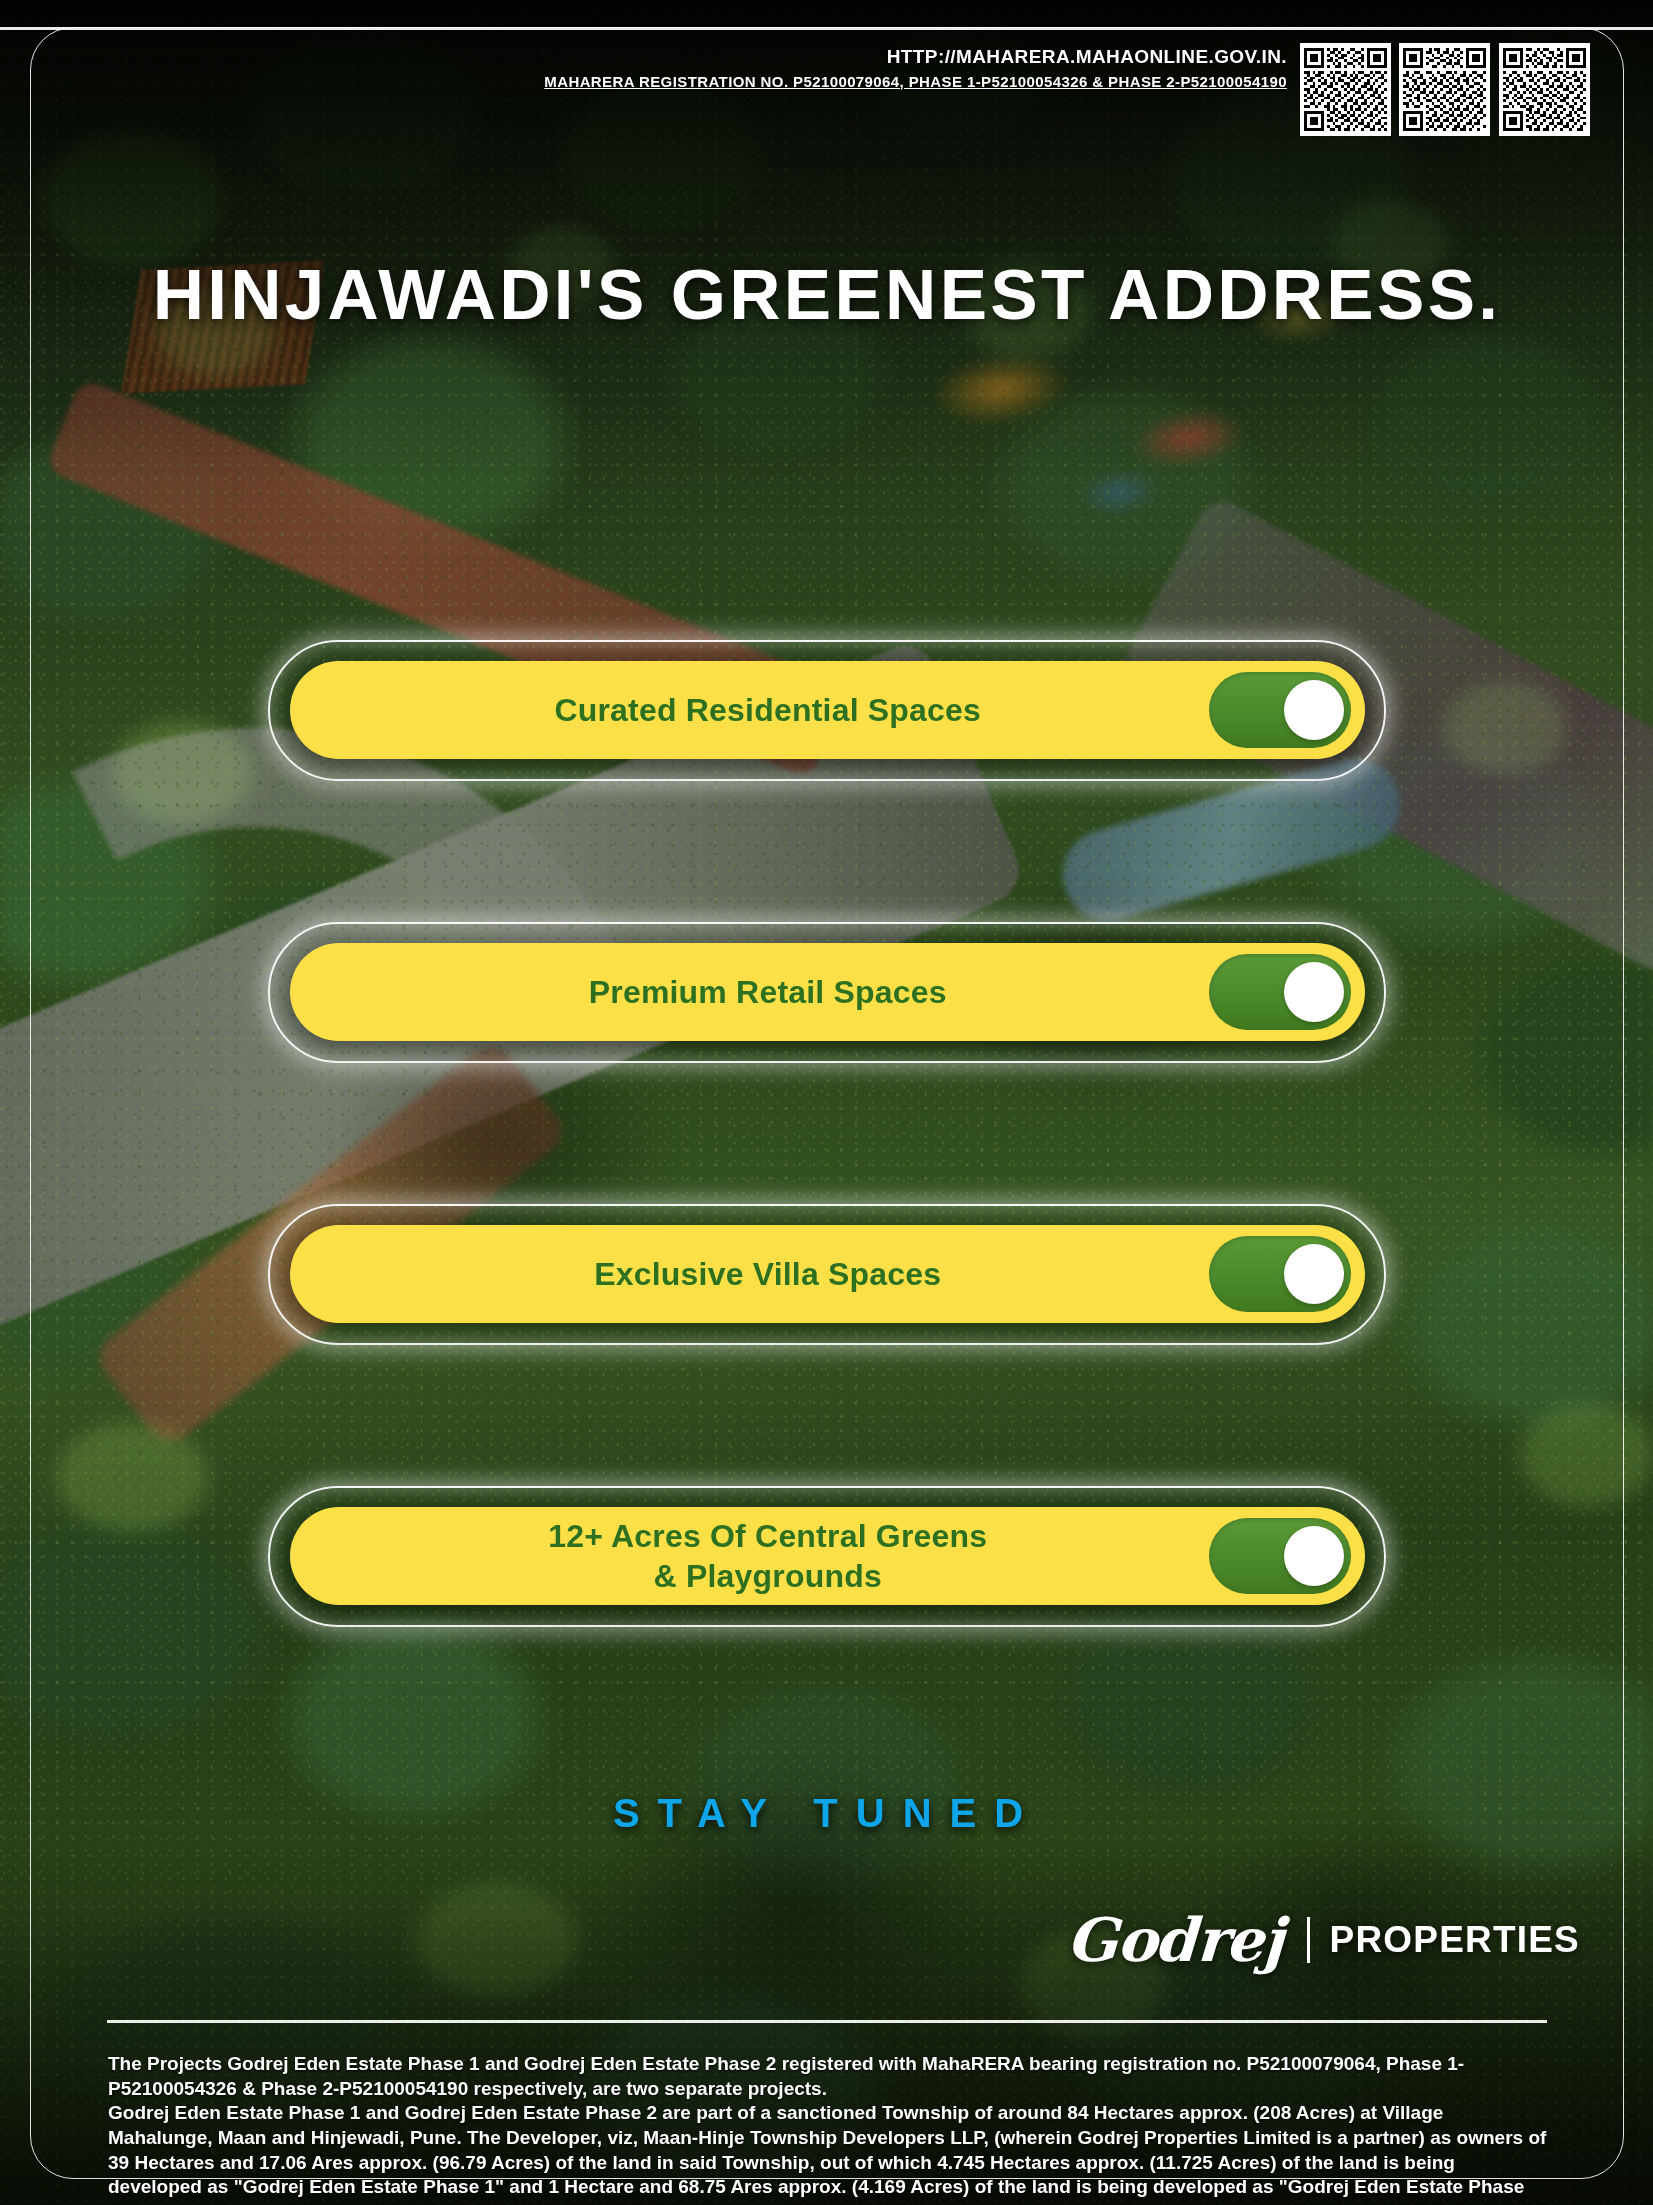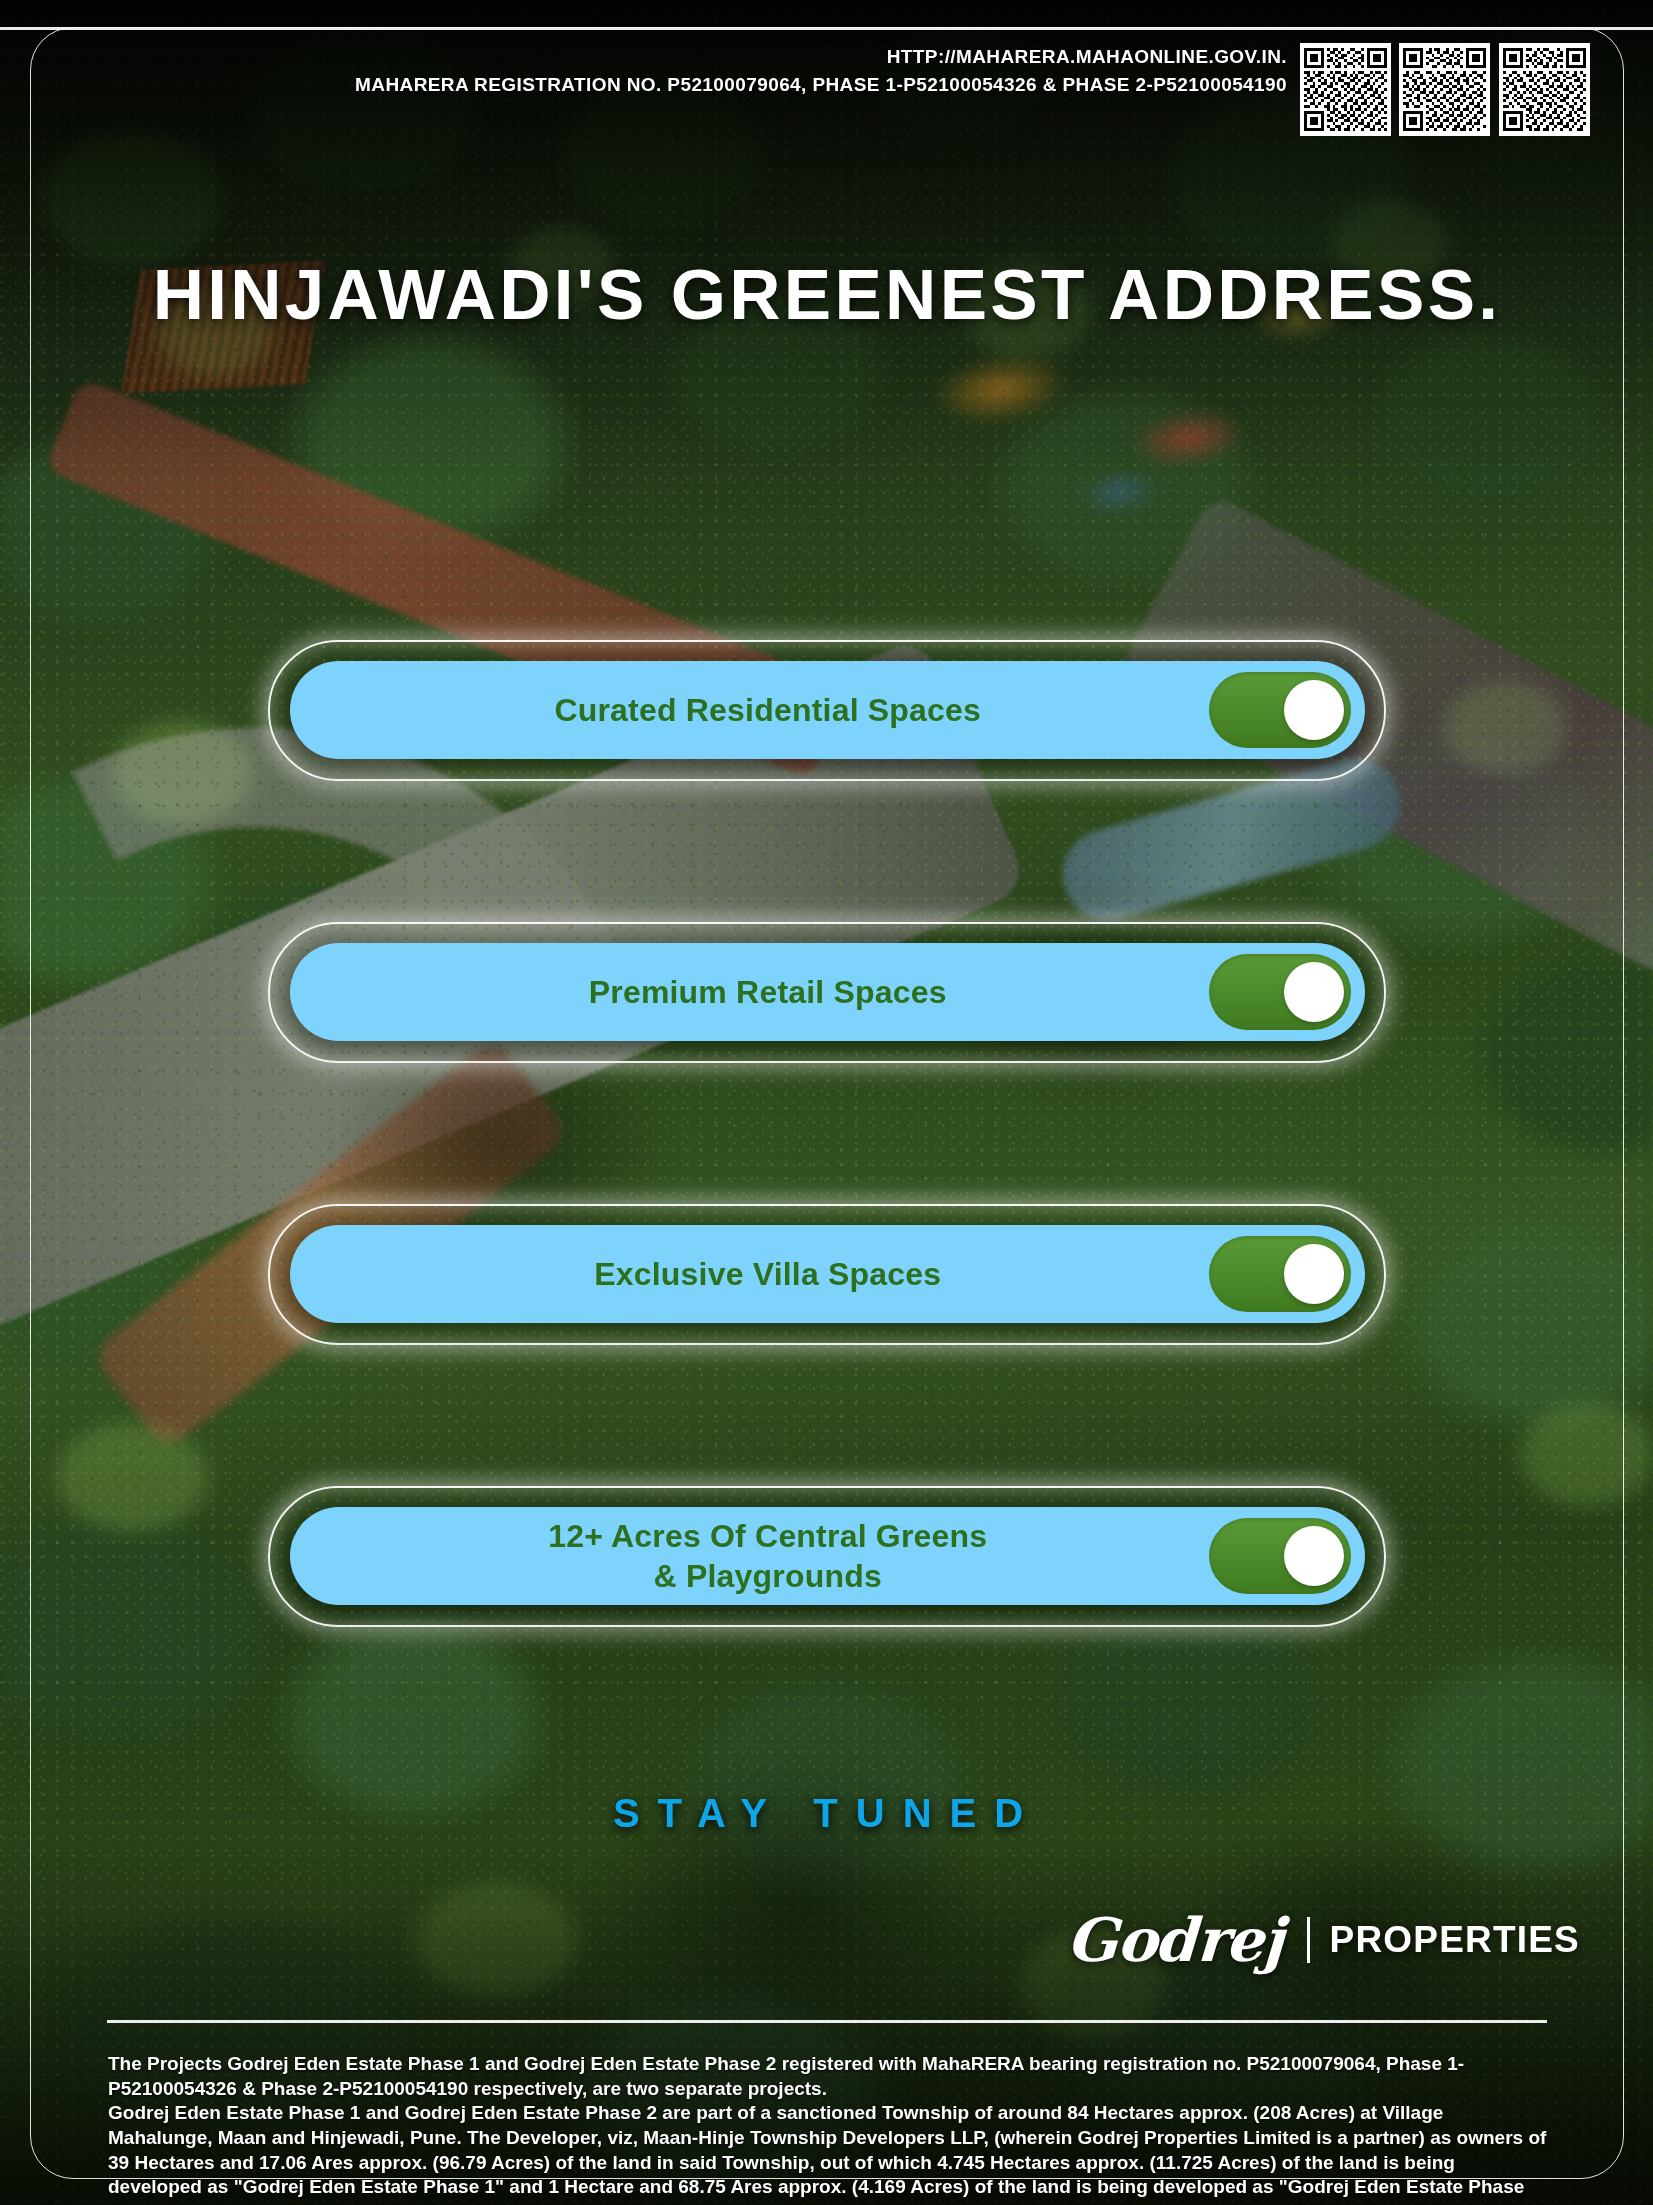--- a/index.html
+++ b/index.html
@@ -231,21 +231,21 @@
     position:absolute;
     left:0; top:43px; width:1287px;
     text-align:right;
     color:#fff;
     font-weight:700;
     line-height:1.45;
     letter-spacing:0.4px;
     text-shadow:0 0.8px 3.3px rgba(0,0,0,.85);
   }
   .rera-url{ font-size:19px; display:block; }
-  .rera-no{ font-size:19px; display:block; }
+  .rera-no{ font-size:15px; display:block;text-decoration:underline; }
 
   .qr-row{
     position:absolute; left:1300px; top:43px;
     display:flex; gap:8.3px;
   }
   .qr{
     width:91px; height:93px;
     background:#fff;
     padding:4.1px;
   }
@@ -283,21 +283,21 @@
     position:absolute;
     left:-21.5px; top:-21.5px;
     width:1118px; height:141px;
     border:2.5px solid rgba(255,255,255,.95);
     border-radius:70px;
     box-shadow:0 0 21.5px 5px rgba(255,255,255,.45),
                inset 0 0 16.5px 1.7px rgba(255,255,255,.30);
   }
   .pill{
     position:absolute; inset:0;
-    background:#7dd3fc;
+    background:#fde047;
     border-radius:50px;
     display:flex; align-items:center;
     box-shadow:0 5px 21.5px rgba(0,0,0,.42);
   }
   .pill-label{
     flex:1;
     text-align:center;
     color:#2d7020;
     font-size:32px;
     font-weight:700;

